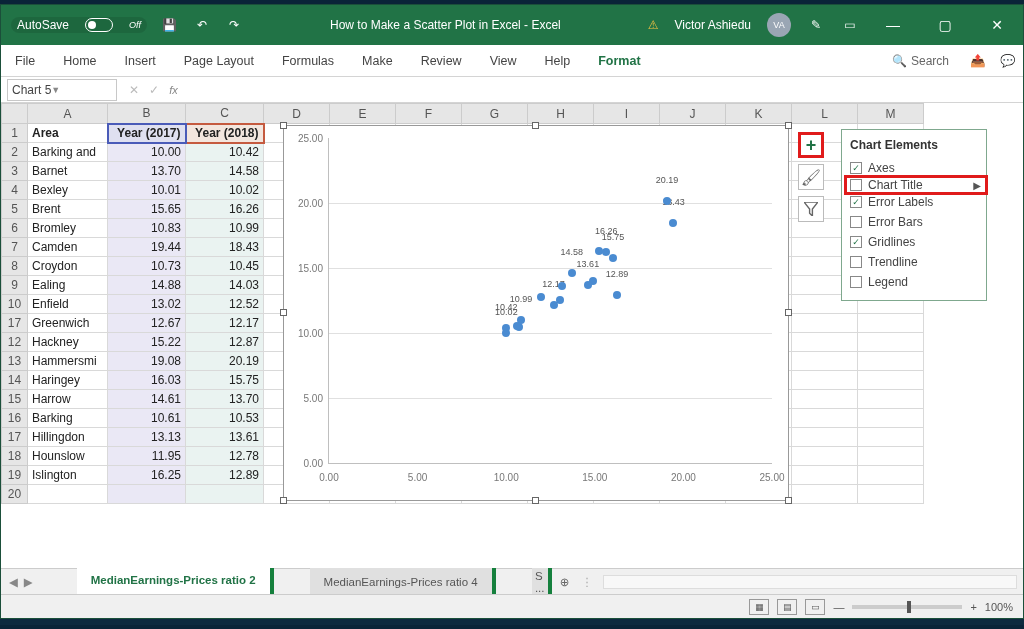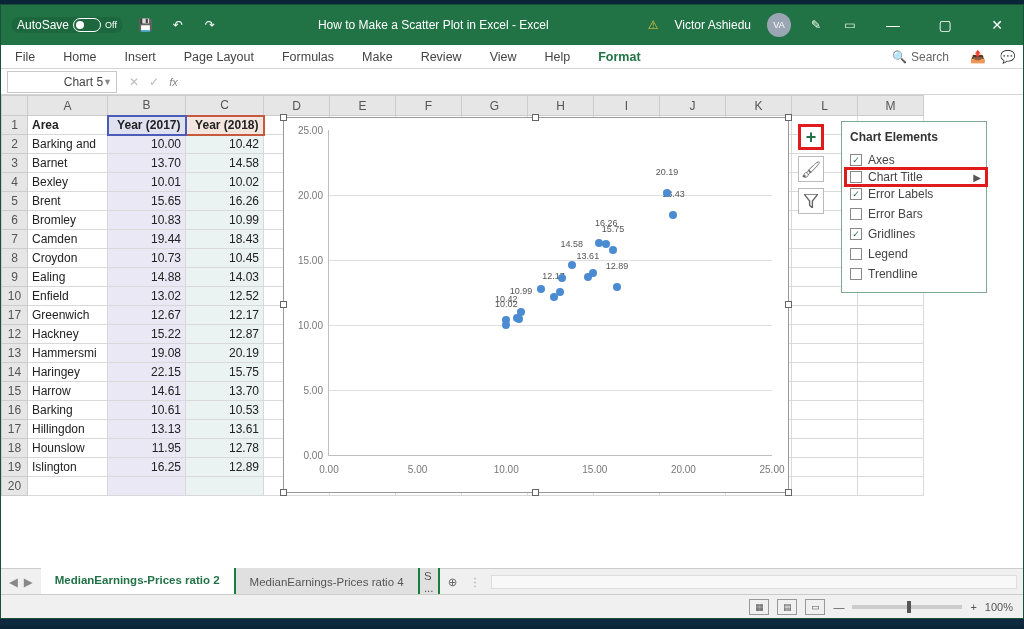--- a/index.html
+++ b/index.html
@@ -1,40 +1,40 @@
 <!DOCTYPE html>
 <html><head>
   <meta charset="utf-8">
   <style>
     * { margin: 0; padding: 0; box-sizing: border-box; font-family: "Segoe UI", Tahoma, sans-serif; }
     body { background: #0a2438; overflow: hidden; }
     .excel-window { width: 1024px; height: 615px; margin: 4px auto 0 auto; background: #fff; display: flex; flex-direction: column; border: 1px solid #1b4f3a; }
     
     .titlebar { height: 40px; background: #217346; color: #fff; display: flex; align-items: center; font-size: 12px; }
     .titlebar .tb-left { display: flex; align-items: center; gap: 14px; padding-left: 10px; }
-    .autosave { display: flex; align-items: center; gap: 4px; background: rgba(0,0,0,0.1); border-radius: 20px; padding: 1px 6px; }
+    .autosave { display: flex; align-items: center; gap: 16px; background: rgba(0,0,0,0.1); border-radius: 20px; padding: 1px 6px; }
     .autosave-switch { width: 28px; height: 14px; border: 1px solid #fff; border-radius: 10px; position: relative; }
     .autosave-switch::after { content:''; width:8px; height:8px; border-radius:50%; background:#fff; position:absolute; top:2px; left:2px; }
     .tb-icon { width: 18px; height: 18px; display:flex; align-items:center; justify-content:center; cursor:pointer; }
     .tb-center { flex:1; display:flex; justify-content:center; align-items:center; gap:6px; }
     .tb-title { color:#fff; }
     .tb-right { display:flex; align-items:center; gap:16px; padding-right:8px; }
     .avatar { width:24px; height:24px; border-radius:50%; background:#9aa6b4; display:flex; align-items:center; justify-content:center; font-size:9px; color:#fff; }
     .warn-icon { color:#f5c342; }
     .winbtn { width:36px; height:36px; display:flex; align-items:center; justify-content:center; cursor:pointer; font-size:14px;}
     
-    .ribbon-tabs { height:24px; background:#fff; border-bottom:1px solid #d4d4d4; display:flex; align-items:stretch; font-size:12.5px; }
+    .ribbon-tabs { height:32px; background:#fff; border-bottom:1px solid #d4d4d4; display:flex; align-items:stretch; font-size:12.5px; }
     .ribbon-tab { padding:0 14px; display:flex; align-items:center; color:#444; cursor:pointer; }
     .ribbon-tab.contextual { color:#217346; font-weight:600; }
     .ribbon-spacer { flex:1; }
     .search-box { display:flex; align-items:center; gap:4px; color:#666; font-size:12px; padding:0 14px;}
     .share-btn { width:30px; display:flex; align-items:center; justify-content:center; color:#217346;}
     
     .formula-row { height:26px; border-bottom:1px solid #d4d4d4; display:flex; align-items:center; font-size:12px; }
-    .name-box { width:110px; height:22px; border:1px solid #c8c8c8; margin:0 6px; display:flex; align-items:center; justify-content:flex-end; padding:0 4px; color:#444;}
+    .name-box { width:110px; height:22px; border:1px solid #c8c8c8; margin:0 6px; display:flex; align-items:center; justify-content:flex-start; padding:0 4px; color:#444;}
     .name-box .dd { color:#888; font-size:9px;}
     .fx-icons { display:flex; align-items:center; gap:10px; color:#bbb; padding:0 6px;}
     .fx-label { font-style:italic; color:#888; font-size:11px;}
     .formula-input { flex:1; height:22px; padding:0 6px; }
     
     .grid-area { flex:1; position:relative; background:#fff; overflow:hidden; }
     table.sheet { border-collapse:collapse; font-size:12px; color:#222; }
     .col-header th { background:#e6e6e6; border:1px solid #ccc; height:20px; font-weight:400; color:#555; padding:0 4px; text-align:center; }
     .col-header th.corner { width:26px; background:#e6e6e6;}
     .row-hdr { background:#e6e6e6; border:1px solid #ccc; text-align:center; color:#555; width:26px; font-weight:400;}
@@ -68,21 +68,21 @@
     
     .ce-panel { position:absolute; left:840px; top:26px; width:146px; background:#fff; border:1px solid #7fa88e; padding:8px 2px 8px 8px; font-size:12px;}
     .ce-title { font-weight:700; margin-bottom:6px; color:#333;}
     .ce-item { display:flex; align-items:center; gap:6px; height:20px; color:#444; cursor:pointer;}
     .ce-cb { width:12px; height:12px; border:1px solid #888; display:flex; align-items:center; justify-content:center; font-size:9px; color:#217346;}
     .ce-item.hl { border:3px solid #e01b1b; margin:-3px -4px -3px -6px; padding:0 4px 0 3px;}
     .ce-arrow { margin-left:auto; font-size:10px; color:#555;}
     
     .sheet-tabs { height:26px; background:#f0f0f0; border-top:1px solid #ccc; display:flex; align-items:center; font-size:11.5px; }
     .nav-arrows { display:flex; gap:6px; padding:0 8px; color:#888;}
-    .sheet-tab { padding:0 14px; height:32px; display:flex; align-items:center; border-right:2px solid #15803d; background:#e0e0e0; color:#555; cursor:pointer;}
+    .sheet-tab { padding:0 14px; height:32px; display:flex; align-items:center; border-right:4px solid #15803d; background:#e0e0e0; color:#555; cursor:pointer;margin-left:36px;}
     .sheet-tab.active { background:#fff; color:#217346; font-weight:600; border-bottom:3px solid #217346;}
     .sheet-tab.small { width:20px; padding:0 6px; justify-content:center;}
     .new-sheet { padding:0 8px; color:#666; cursor:pointer;}
     .hbar { flex:1; height:14px; margin:0 6px; background:#f8f8f8; border:1px solid #ddd;}
     
     .statusbar { height:24px; background:#f0f0f0; border-top:1px solid #ccc; display:flex; align-items:center; justify-content:flex-end; gap:8px; padding:0 10px; font-size:11px; color:#555;}
     .viewbtn { width:20px; height:16px; border:1px solid #999; display:flex; align-items:center; justify-content:center; font-size:9px;}
     .zoom-slider { width:110px; height:4px; background:#ccc; position:relative;}
     .zoom-slider::after { content:''; position:absolute; left:50%; top:-4px; width:4px; height:12px; background:#555;}
     
@@ -91,21 +91,21 @@
 </head>
 <body>
 
 <div class="excel-window">
 
   <div class="titlebar">
     <div class="tb-left">
       <div class="autosave">
         <span>AutoSave</span>
         <div class="autosave-switch"></div>
-        <span style="font-size:9px;">Off</span>
+        <span style="font-size:9px;font-style:italic;">Off</span>
       </div>
       <div class="tb-icon">💾</div>
       <div class="tb-icon">↶</div>
       <div class="tb-icon">↷</div>
     </div>
     <div class="tb-center">
       <span class="tb-title">How to Make a Scatter Plot in Excel  -  Excel</span>
     </div>
     <div class="tb-right">
       <span class="warn-icon">⚠</span>
@@ -377,21 +377,21 @@
             <td></td>
             <td></td>
             <td></td>
             <td></td>
             <td></td>
             <td></td>
           </tr>
           <tr>
             <td class="row-hdr">14</td>
             <td class="name">Haringey</td>
-            <td class="num hl-b">22.15</td>
+            <td class="num hl-b">16.03</td>
             <td class="num hl-c">15.75</td>
             <td></td>
             <td></td>
             <td></td>
             <td></td>
             <td></td>
             <td></td>
             <td></td>
             <td></td>
             <td></td>
@@ -583,25 +583,25 @@
           <div class="ce-item">
             <div class="ce-cb"></div>
             <span>Error Bars</span>
           </div>
           <div class="ce-item">
             <div class="ce-cb">✓</div>
             <span>Gridlines</span>
           </div>
           <div class="ce-item">
             <div class="ce-cb"></div>
-            <span>Legend</span>
+            <span>Trendline</span>
           </div>
           <div class="ce-item">
             <div class="ce-cb"></div>
-            <span>Trendline</span>
+            <span>Legend</span>
           </div>
         </div>
     </div>
   </div>
 
   <div class="sheet-tabs">
     <div class="nav-arrows">
       <span>◀</span>
       <span>▶</span>
     </div>

